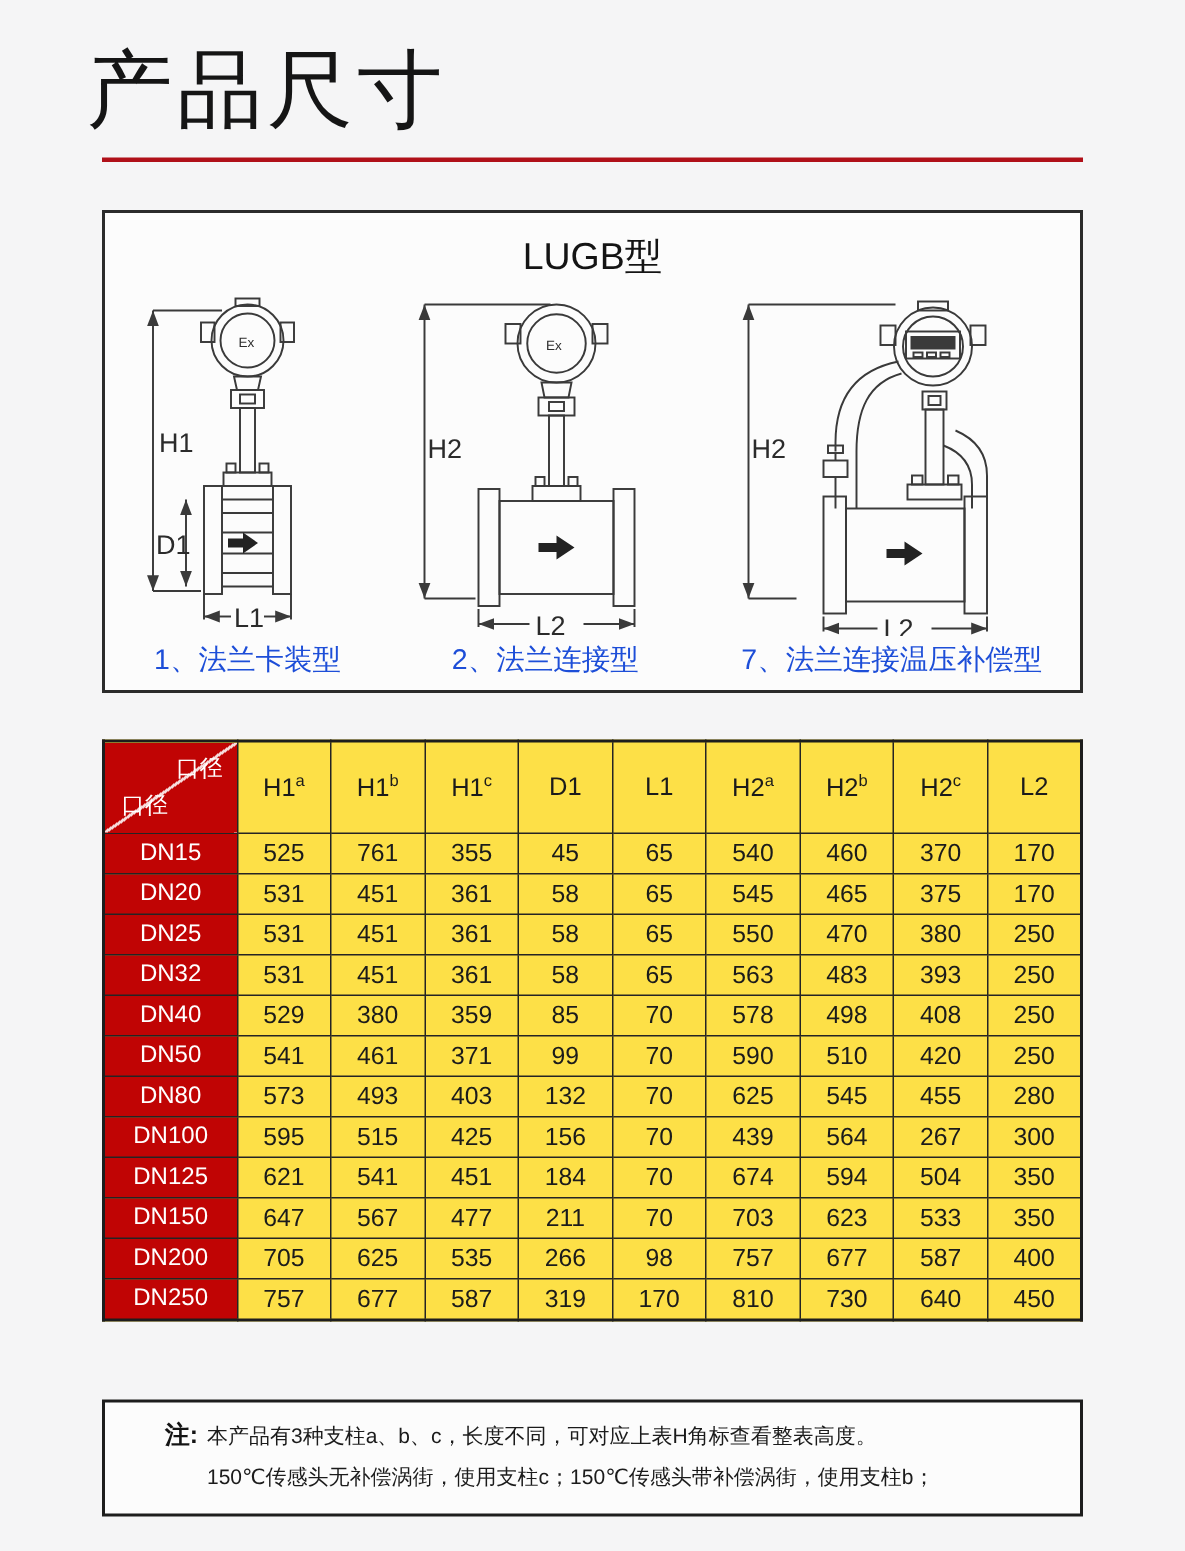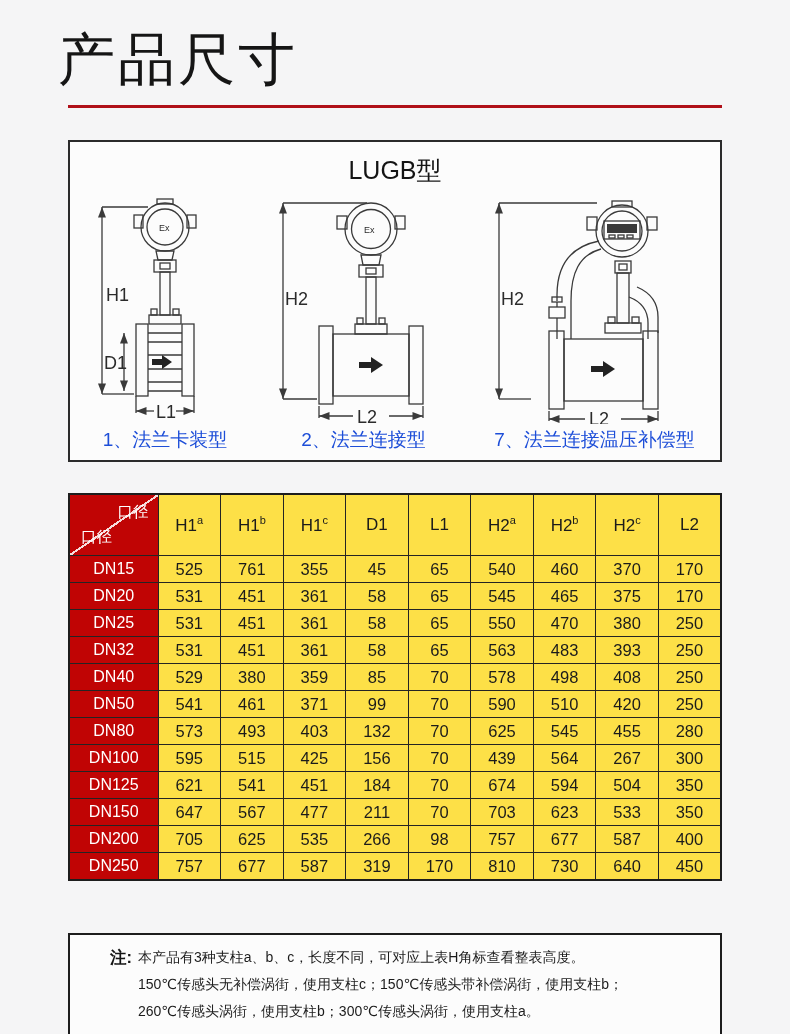--- a/index.html
+++ b/index.html
@@ -376,18 +376,17 @@
       </tbody>
   </table>
 
   <div class="notes">
     <div class="notes-inner">
       <span class="note-label">注:</span>
       <div class="note-lines">
 
       <div>本产品有3种支柱a、b、c，长度不同，可对应上表H角标查看整表高度。</div>
           <div>150℃传感头无补偿涡街，使用支柱c；150℃传感头带补偿涡街，使用支柱b；</div>
-          <div>260℃传感头涡街，使用支柱b；300℃传感头涡街，使用支柱a。</div>
         </div>
     </div>
   </div>
 
 </div>
 
 </body></html>

